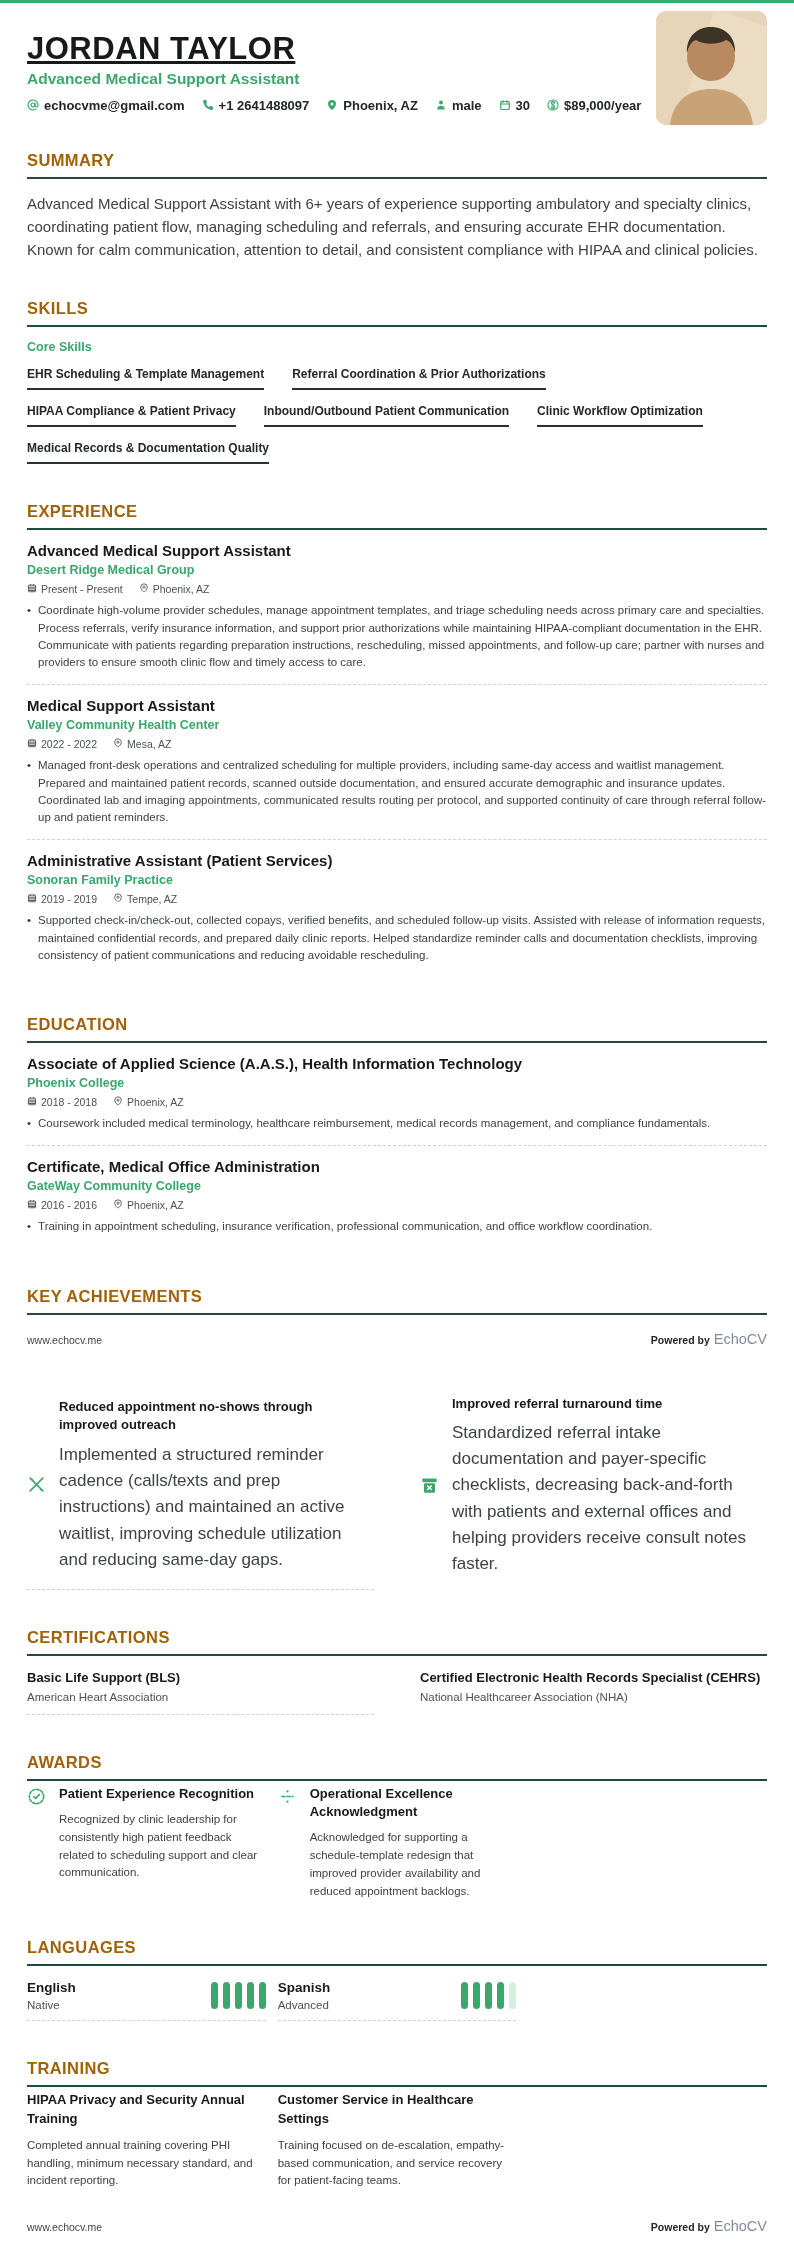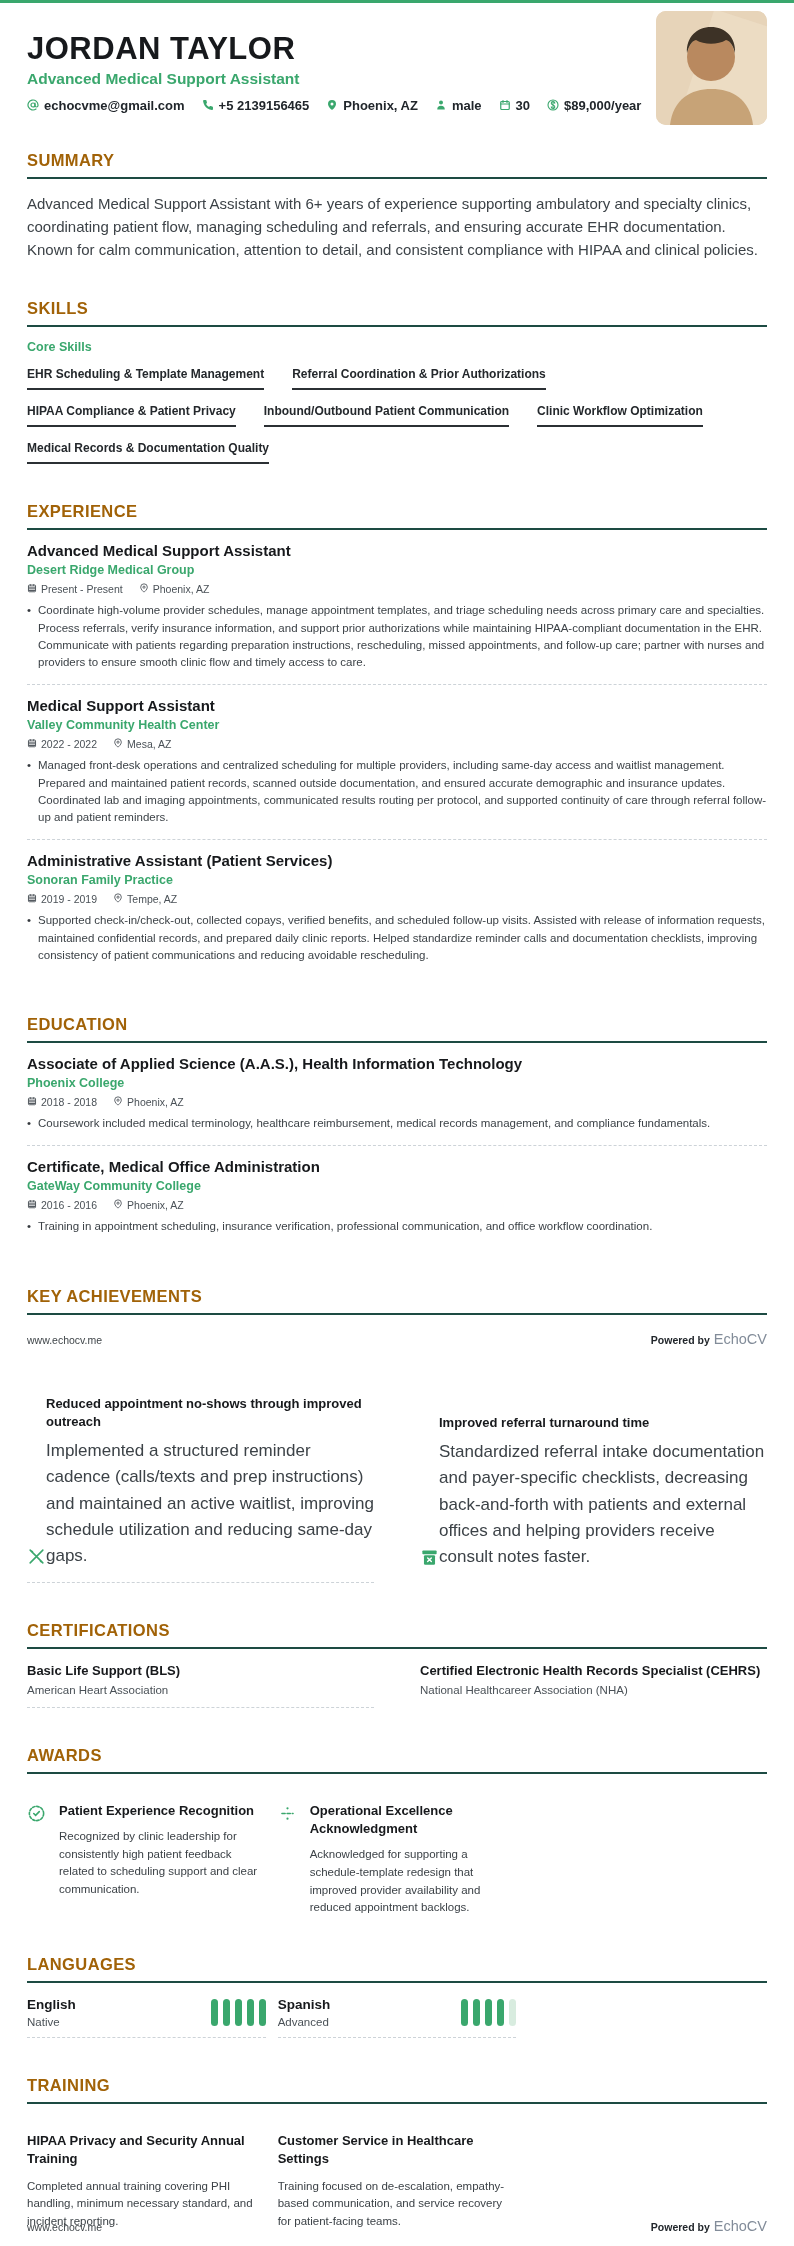--- a/index.html
+++ b/index.html
@@ -3,21 +3,21 @@
 <meta charset="utf-8">
 <style>
   html,body{margin:0;padding:0;background:#fff;}
   body{font-family:"Liberation Sans",sans-serif;color:#3c4247;-webkit-font-smoothing:antialiased;}
   .page{position:relative;width:794px;height:2246px;background:#fff;overflow:hidden;margin:0 auto;}
   .topbar{height:3px;background:#3aa76d;width:100%;}
   .content{padding:0 27px;}
 
   
   header{position:relative;padding-top:30px;}
-  .name{font-size:31px;font-weight:800;letter-spacing:.5px;color:#17191c;margin:0;line-height:1.05;}
+  .name{font-size:31px;font-weight:800;letter-spacing:.5px;color:#17191c;margin:0;line-height:1.05;text-decoration:underline;}
   .job-subtitle{font-size:15.5px;font-weight:700;color:#3aa76d;margin-top:4px;}
   .contacts{display:flex;align-items:center;gap:17px;margin-top:10px;font-size:13px;font-weight:700;color:#21262b;}
   .contact{display:flex;align-items:center;gap:5px;}
   .contact svg{display:block;}
   .photo{position:absolute;top:8px;right:0;width:111px;height:114px;border-radius:10px;overflow:hidden;background:#e6d3b8;}
 
   
   section{margin-top:38px;}
   .sec-h{font-size:16.5px;font-weight:800;letter-spacing:.4px;color:#a16207;margin:0;padding-bottom:7px;border-bottom:2.5px solid #1d4b43;}
   .sec-body{margin-top:13px;}
@@ -41,35 +41,35 @@
 
   
   .page-footer{display:flex;justify-content:space-between;align-items:baseline;margin-top:16px;}
   .footer-site{font-size:10.5px;color:#3f4549;}
   .footer-powered{font-size:10.5px;font-weight:600;color:#21262b;}
   .footer-brand{font-size:14.5px;font-weight:400;color:#828c99;margin-left:4px;}
   .bottom-footer{position:absolute;left:27px;right:27px;bottom:12px;margin-top:0;}
 
   
   .ach-grid{display:grid;grid-template-columns:1fr 1fr;column-gap:46px;margin-top:48px;}
-  .ach{display:flex;align-items:flex-end;padding-bottom:12px;}
+  .ach{display:flex;gap:13px;align-items:center;padding-bottom:12px;}
   .ach.divided{border-bottom:1px dashed #cdd3d8;}
   .ach-icon{flex:0 0 auto;margin-top:2px;}
   .ach-title{font-size:13px;font-weight:700;color:#17191c;line-height:1.4;}
   .ach-text{font-size:17px;line-height:1.55;color:#3c4247;margin-top:7px;}
 
   
   .cert-grid{display:grid;grid-template-columns:1fr 1fr;column-gap:46px;margin-top:14px;}
   .cert{padding-bottom:11px;}
   .cert.divided{border-bottom:1px dashed #cdd3d8;}
   .cert-title{font-size:13px;font-weight:700;color:#17191c;}
   .cert-org{font-size:11.5px;color:#4a5157;margin-top:6px;}
 
   
-  .tri-grid{display:grid;grid-template-columns:1fr 1fr 1fr;column-gap:12px;margin-top:28px;}
+  .tri-grid{display:grid;grid-template-columns:1fr 1fr 1fr;column-gap:12px;margin-top:4px;}
   .award{display:flex;gap:13px;align-items:flex-start;}
   .award-title{font-size:13px;font-weight:700;color:#17191c;line-height:1.4;}
   .award-text{font-size:11.5px;line-height:1.55;color:#3c4247;margin-top:8px;}
   .training-title{font-size:13px;font-weight:700;color:#17191c;line-height:1.4;}
   .training-text{font-size:11.5px;line-height:1.55;color:#3c4247;margin-top:9px;}
 
   
   .lang-grid{display:grid;grid-template-columns:1fr 1fr 1fr;column-gap:32px;margin-top:14px;gap:12px;}
   .lang{display:flex;justify-content:space-between;align-items:center;padding-bottom:9px;border-bottom:1px dashed #cdd3d8;}
   .lang-name{font-size:13.5px;font-weight:700;color:#17191c;}
@@ -98,21 +98,21 @@
               </svg>
           </span>
           <span>echocvme@gmail.com</span>
         </span>
         <span class="contact">
           <span>
             <svg width="12" height="12" viewBox="0 0 24 24" fill="#3aa76d">
                 <path d="M22 16.92v3a2 2 0 0 1-2.18 2 19.79 19.79 0 0 1-8.63-3.07 19.5 19.5 0 0 1-6-6A19.79 19.79 0 0 1 2.12 4.18 2 2 0 0 1 4.11 2h3a2 2 0 0 1 2 1.72c.13.96.36 1.9.7 2.81a2 2 0 0 1-.45 2.11L8.09 9.91a16 16 0 0 0 6 6l1.27-1.27a2 2 0 0 1 2.11-.45c.91.34 1.85.57 2.81.7A2 2 0 0 1 22 16.92z"></path>
               </svg>
           </span>
-          <span>+5 2139156465</span>
+          <span>+1 2641488097</span>
         </span>
         <span class="contact">
           <span>
             <svg width="12" height="12" viewBox="0 0 24 24" fill="#3aa76d">
                 <path d="M12 2a8 8 0 0 0-8 8c0 6 8 12 8 12s8-6 8-12a8 8 0 0 0-8-8zm0 11a3 3 0 1 1 0-6 3 3 0 0 1 0 6z"></path>
               </svg>
           </span>
           <span>Phoenix, AZ</span>
         </span>
         <span class="contact">

